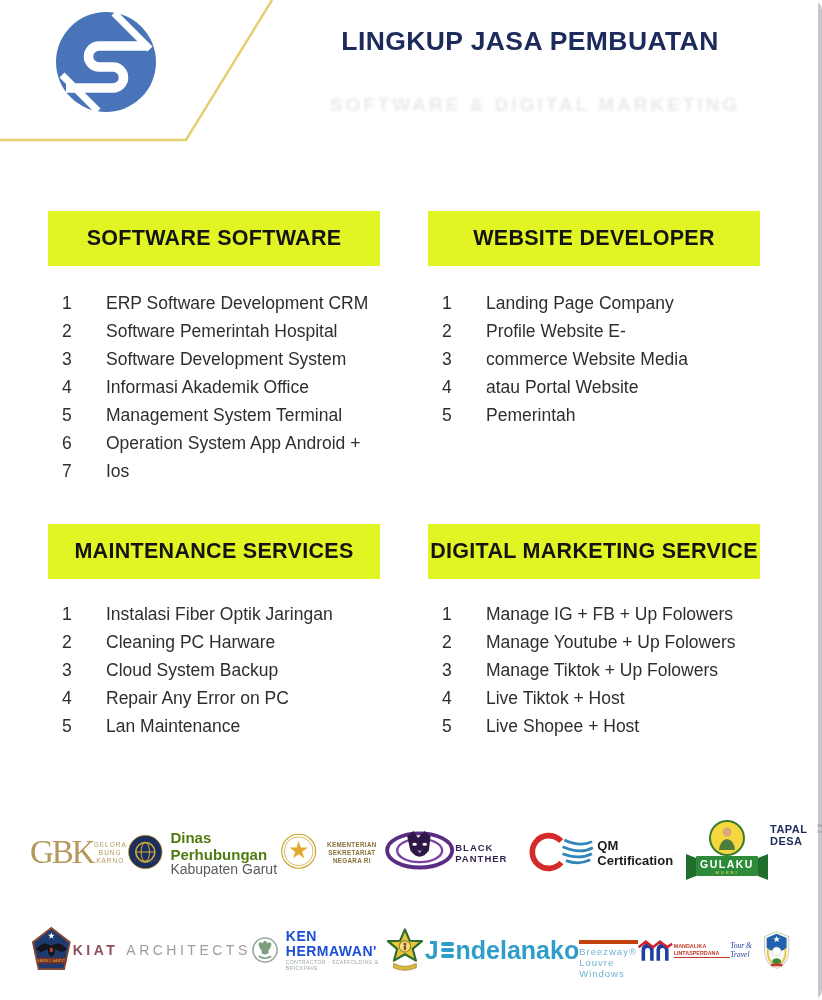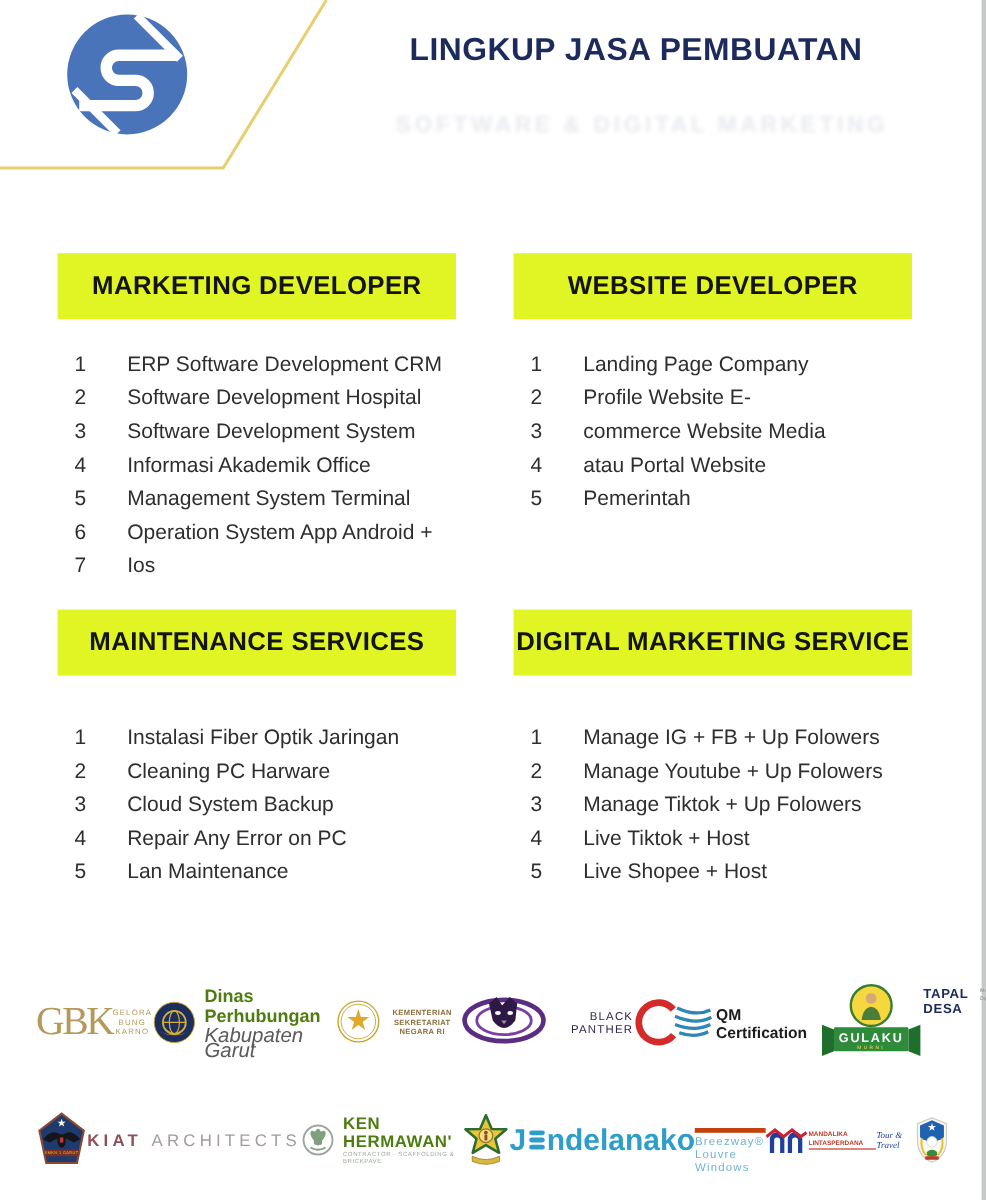--- a/index.html
+++ b/index.html
@@ -1,65 +1,65 @@
 <!DOCTYPE html>
 <html><head>
 <meta charset="utf-8">
 <style>
   html,body{margin:0;padding:0;background:#ffffff;}
   .page{position:relative;width:822px;height:1000px;background:#ffffff;overflow:hidden;
-        font-family:"Liberation Sans",sans-serif;}
+        font-family:"Liberation Sans",sans-serif;border-radius:10px;}
   .edge-line{position:absolute;right:0;top:0;width:4px;height:1000px;background:#a7abb0;opacity:.65;}
 
   
   .deco-svg{position:absolute;left:0;top:0;}
   .brand-logo{position:absolute;left:50px;top:6px;width:112px;height:112px;}
   .title-block{position:absolute;left:272px;top:24px;width:516px;text-align:center;
                color:#1c2b5c;font-weight:bold;font-size:26.5px;line-height:34px;letter-spacing:.4px;}
   .ghost-line{position:absolute;left:300px;top:94px;width:470px;text-align:center;font-weight:bold;
               font-size:19px;letter-spacing:3px;color:#1c2b5c;opacity:.10;filter:blur(1.6px);white-space:nowrap;}
 
   
   .bar{position:absolute;width:332px;height:55px;background:#e1f524;display:flex;align-items:center;justify-content:center;}
   .bar h2{margin:0;font-size:21.5px;font-weight:bold;color:#141414;letter-spacing:.3px;}
-  .pos-c1{left:48px}.pos-c2{left:428px}.pos-r1{top:211px}.pos-r2{top:508px}
+  .pos-c1{left:48px}.pos-c2{left:428px}.pos-r1{top:211px}.pos-r2{top:524px}
   .svc-list{position:absolute;width:370px;margin:0;padding:0;list-style:none;}
   .list-r1{top:289px}.list-r2{top:600px}
   .svc-item{display:flex;line-height:28px;font-size:17.5px;color:#2e2e2e;}
   .svc-num{width:44px;padding-left:14px;flex:none;}
 
   
   .logo-row{position:absolute;left:30px;width:762px;display:flex;align-items:center;justify-content:space-between;}
   .row-1{top:808px;height:88px;}
   .row-2{top:904px;height:92px;}
   .client{display:flex;align-items:center;}
   .client-h{display:flex;flex-direction:row;align-items:center;gap:7px;}
 
   .gbk-letters{font-family:"Liberation Serif",serif;font-size:33px;color:#b5985a;letter-spacing:-2px;line-height:30px;}
   .gbk-sub{font-size:6.5px;color:#b5985a;letter-spacing:1px;text-align:center;line-height:8px;margin-top:2px;}
 
   .dishub-text{display:flex;flex-direction:column;}
   .dishub-l1{font-size:15px;font-weight:bold;color:#4d7c0f;line-height:17px;}
-  .dishub-l2{font-size:17px;color:#5a5a5a;line-height:13px;font-style:italic;}
+  .dishub-l2{font-size:14px;color:#5a5a5a;line-height:13px;}
 
   .kemen-sub{font-size:6.3px;font-weight:bold;color:#8a6d3b;text-align:center;line-height:8px;margin-top:1px;letter-spacing:.3px;}
 
-  .bp-label{font-size:9.5px;font-weight:normal;color:#35244d;letter-spacing:1px;margin-top:1px;text-align:right;}
+  .bp-label{font-size:9.5px;font-weight:bold;color:#35244d;letter-spacing:1px;margin-top:1px;}
   .qm-label{font-size:13px;font-weight:bold;color:#1c1c1c;margin-top:2px;}
 
   .tapal{align-items:flex-start;}
   .tapal-label{font-size:11px;font-weight:bold;color:#1c2b5c;letter-spacing:.5px;line-height:12px;}
   .tapal-tag{font-size:4.2px;color:#555;filter:blur(.4px);line-height:6px;}
 
   .kiat{flex-direction:row;gap:8px;font-size:14px;letter-spacing:3.5px;}
   .kiat-1{color:#8f4f58;font-weight:bold;}
   .kiat-2{color:#a39aa0;}
 
   .ken-text{display:flex;flex-direction:column;}
-  .ken-label{font-size:14px;font-weight:bold;color:#4d7c0f;letter-spacing:.5px;line-height:15px;}
+  .ken-label{font-size:14px;font-weight:bold;color:#1d4ed8;letter-spacing:.5px;line-height:15px;}
   .ken-tag{font-size:5px;color:#9aa79a;letter-spacing:.5px;filter:blur(.3px);}
 
   .jendela{align-items:center;}
   .jendela-main{display:flex;align-items:center;color:#2f9dc9;font-size:25px;font-weight:bold;line-height:26px;}
   .jendela-bars{display:inline-flex;flex-direction:column;gap:2.5px;margin:0 2px;}
   .jendela-bars i{display:block;width:13px;height:3.5px;background:#2f9dc9;border-radius:2px;}
   .jendela-sub{font-size:9.5px;color:#6fb3d2;letter-spacing:1px;border-top:4px solid #c2410c;padding-top:2px;margin-top:18px;}
 
   .mand-l1{font-size:5.4px;font-weight:bold;color:#c0392b;border-bottom:.8px solid #c0392b;line-height:7px;margin-top:1px;}
   .mand-l2{font-size:7.5px;font-style:italic;color:#1f3f9e;font-family:"Liberation Serif",serif;line-height:9px;}
@@ -79,40 +79,40 @@
     <line x1="12" y1="69" x2="48" y2="105" stroke="#ffffff" stroke-width="7"></line>
     <path d="M 97,40 H 49 a 10.5,10.5 0 0 0 0,21 H 63 a 10.5,10.5 0 0 1 0,21 H 16" fill="none" stroke="#ffffff" stroke-width="9.5"></path>
   </svg>
 
   <div class="title-block">
     <div>LINGKUP JASA PEMBUATAN</div>
   </div>
   <div class="ghost-line">SOFTWARE &amp; DIGITAL MARKETING</div>
 
   <div class="bar pos-c1 pos-r1">
-    <h2>MARKETING DEVELOPER</h2>
+    <h2>SOFTWARE SOFTWARE</h2>
     </div>
   <div class="bar pos-c2 pos-r1">
     <h2>WEBSITE DEVELOPER</h2>
     </div>
   <div class="bar pos-c1 pos-r2">
     <h2>MAINTENANCE SERVICES</h2>
     </div>
   <div class="bar pos-c2 pos-r2">
     <h2>DIGITAL MARKETING SERVICE</h2>
     </div>
 
   <ul class="svc-list pos-c1 list-r1">
       <li class="svc-item">
         <span class="svc-num">1</span>
         <span class="svc-text">ERP Software Development CRM</span>
       </li>
       <li class="svc-item">
         <span class="svc-num">2</span>
-        <span class="svc-text">Software Development Hospital</span>
+        <span class="svc-text">Software Pemerintah Hospital</span>
       </li>
       <li class="svc-item">
         <span class="svc-num">3</span>
         <span class="svc-text">Software Development System</span>
       </li>
       <li class="svc-item">
         <span class="svc-num">4</span>
         <span class="svc-text">Informasi Akademik Office</span>
       </li>
       <li class="svc-item">

